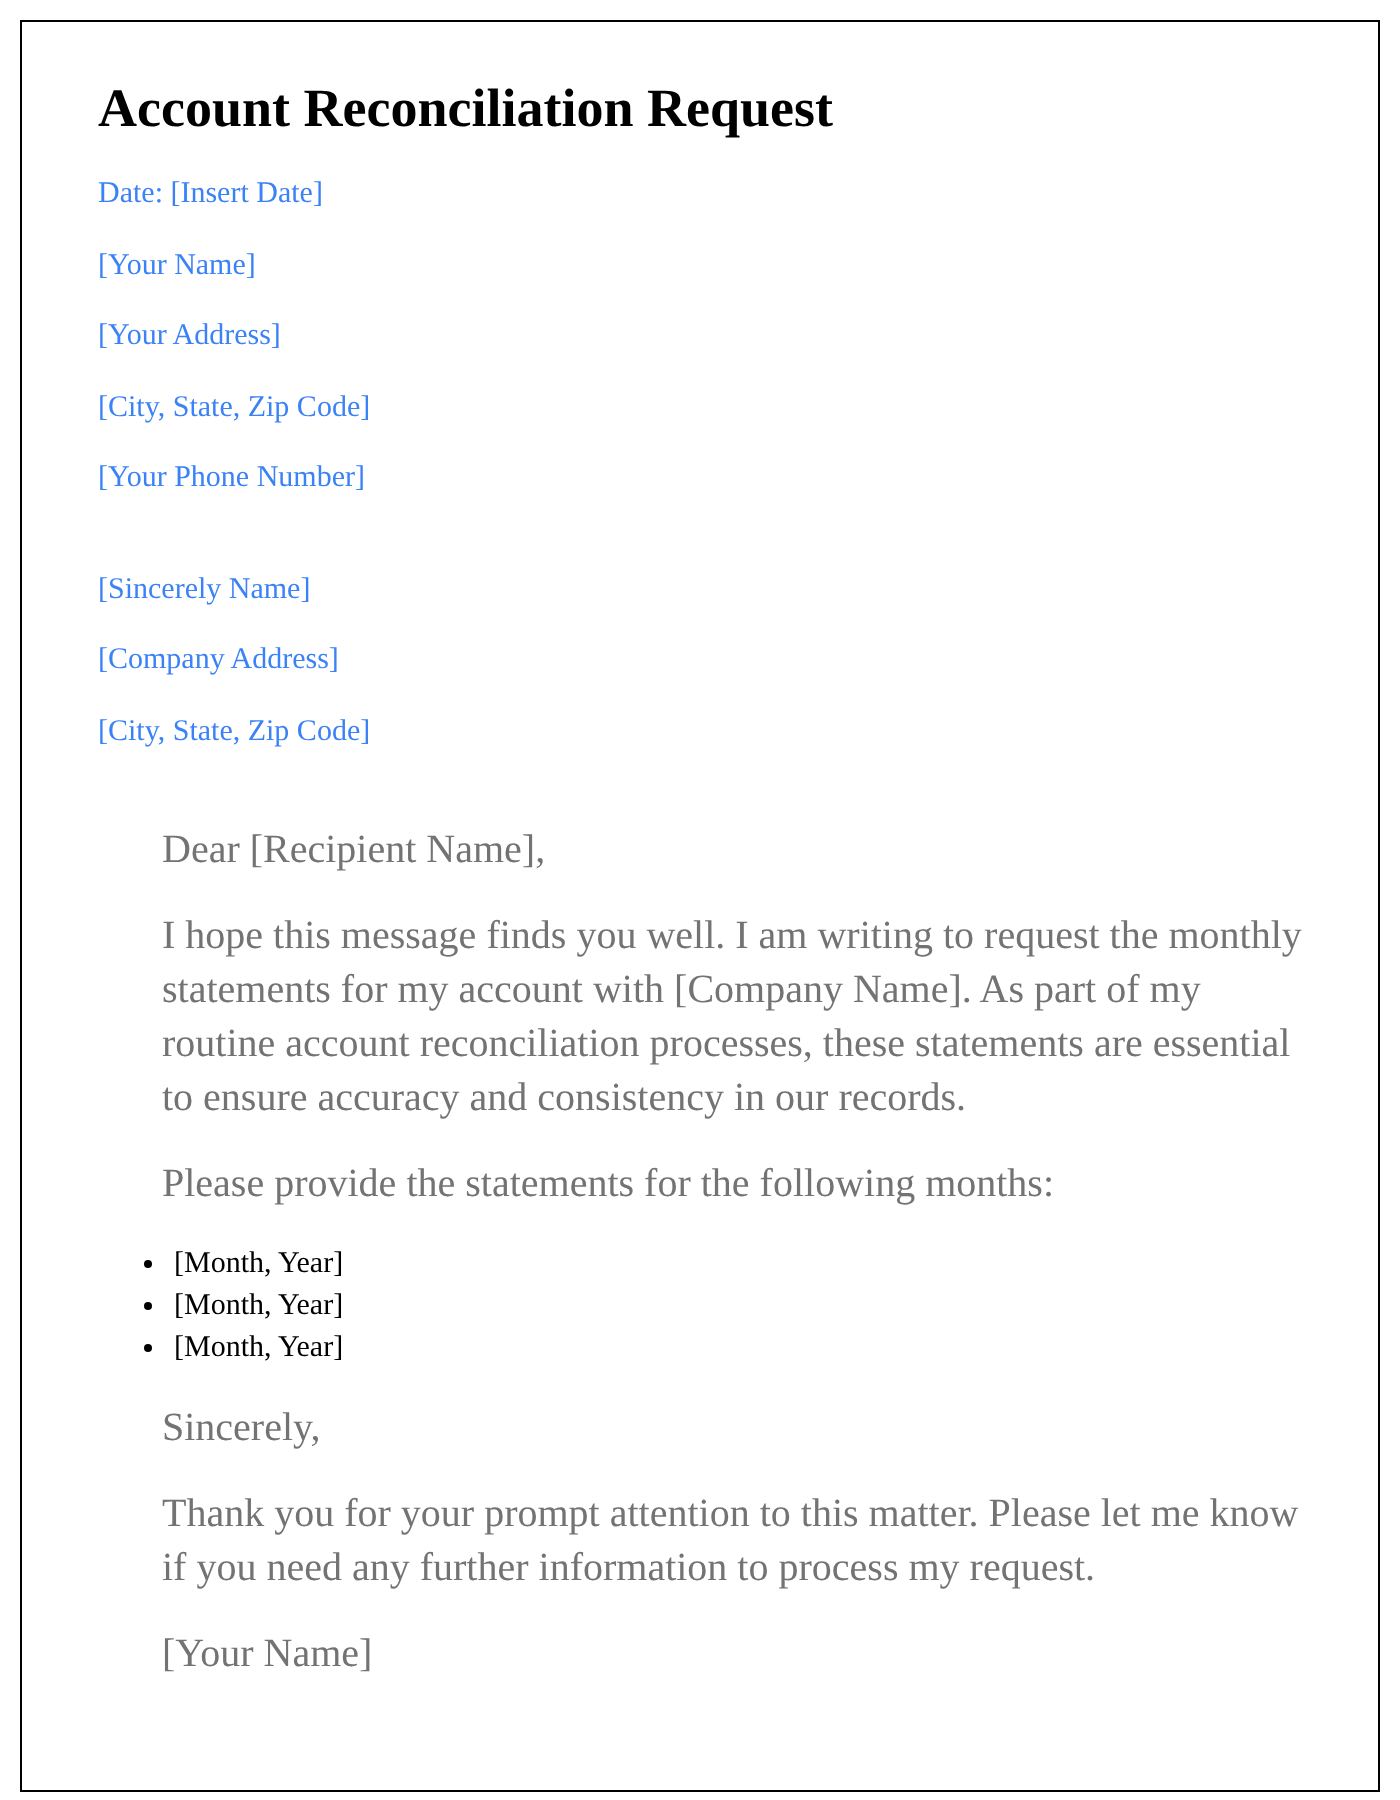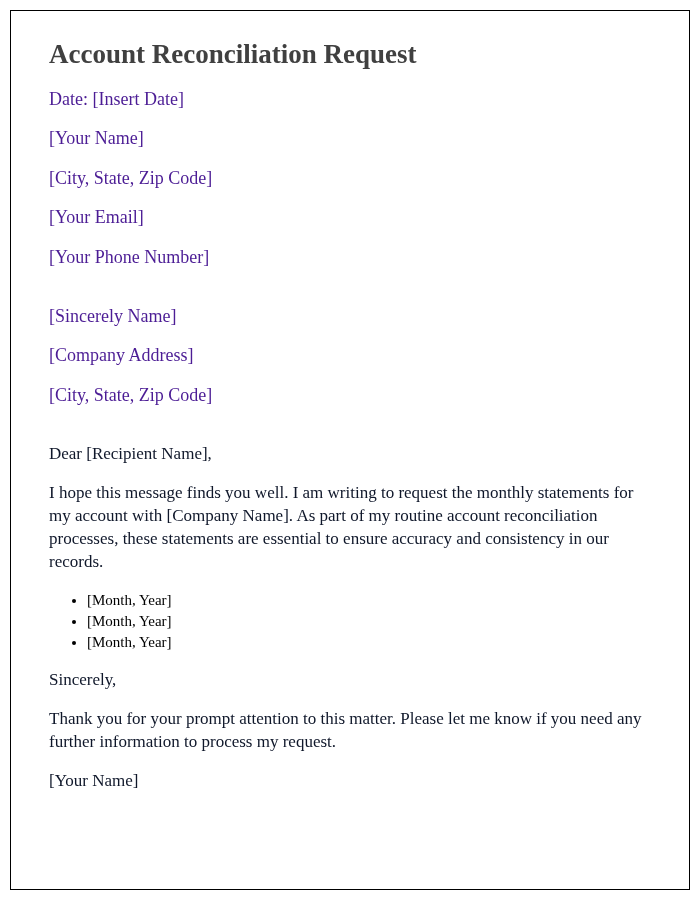--- a/index.html
+++ b/index.html
@@ -11,70 +11,72 @@
     }
     .page {
       border: 1px solid #000;
       padding: 28px 38px 38px 38px;
       min-height: 880px;
     }
     h1 {
       font-size: 27px;
       font-weight: bold;
       margin-bottom: 18px;
-      color: #404040;
+      color: #000000;
     }
     .line {
-      font-size: 18px;
-      color: #4c1d95;
+      font-size: 15px;
+      color: #3b82f6;
       margin-bottom: 16px;
       line-height: 1.3;
     }
     .gap {
       height: 20px;
     }
     .para {
-      font-size: 17px;
-      color: #0f172a;
+      font-size: 20px;
+      color: #737373;
       margin-bottom: 16px;
       line-height: 1.35;
+      margin-left: 32px;
     }
     ul {
       margin-left: 38px;
       margin-bottom: 16px;
     }
     ul li {
       font-size: 15px;
       color: #000;
       line-height: 1.4;
       list-style-type: disc;
     }
   </style>
 </head>
 <body>
 
 <div class="page">
   <h1>Account Reconciliation Request</h1>
 
   <div class="line">Date: [Insert Date]</div>
   <div class="line">[Your Name]</div>
+  <div class="line">[Your Address]</div>
   <div class="line">[City, State, Zip Code]</div>
-  <div class="line">[Your Email]</div>
   <div class="line">[Your Phone Number]</div>
 
   <div class="gap"></div>
 
   <div class="line">[Sincerely Name]</div>
   <div class="line">[Company Address]</div>
   <div class="line">[City, State, Zip Code]</div>
 
   <div class="gap"></div>
 
   <div class="para">Dear [Recipient Name],</div>
   <div class="para">I hope this message finds you well. I am writing to request the monthly statements for my account with [Company Name]. As part of my routine account reconciliation processes, these statements are essential to ensure accuracy and consistency in our records.</div>
+  <div class="para">Please provide the statements for the following months:</div>
 
   <ul>
     <li>[Month, Year]</li>
     <li>[Month, Year]</li>
     <li>[Month, Year]</li>
   </ul>
 
   <div class="para">Sincerely,</div>
   <div class="para">Thank you for your prompt attention to this matter. Please let me know if you need any further information to process my request.</div>
   <div class="para">[Your Name]</div>

